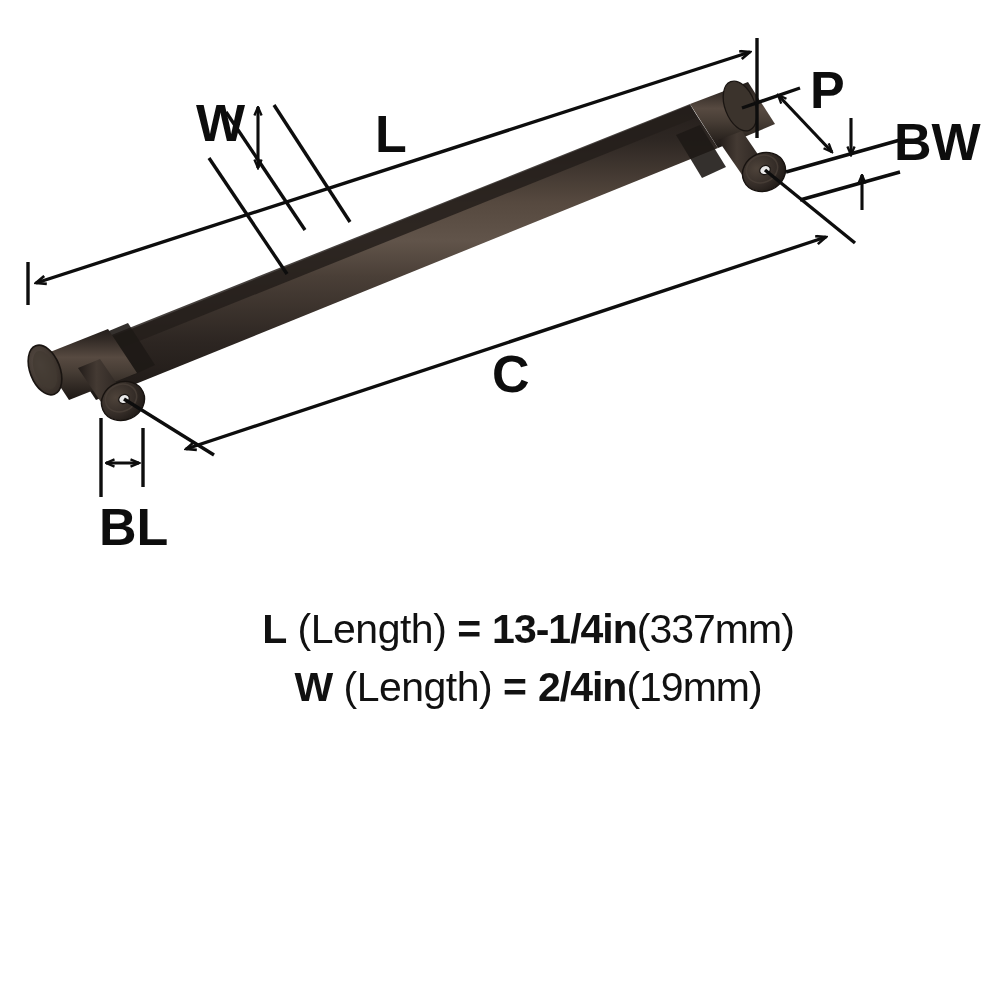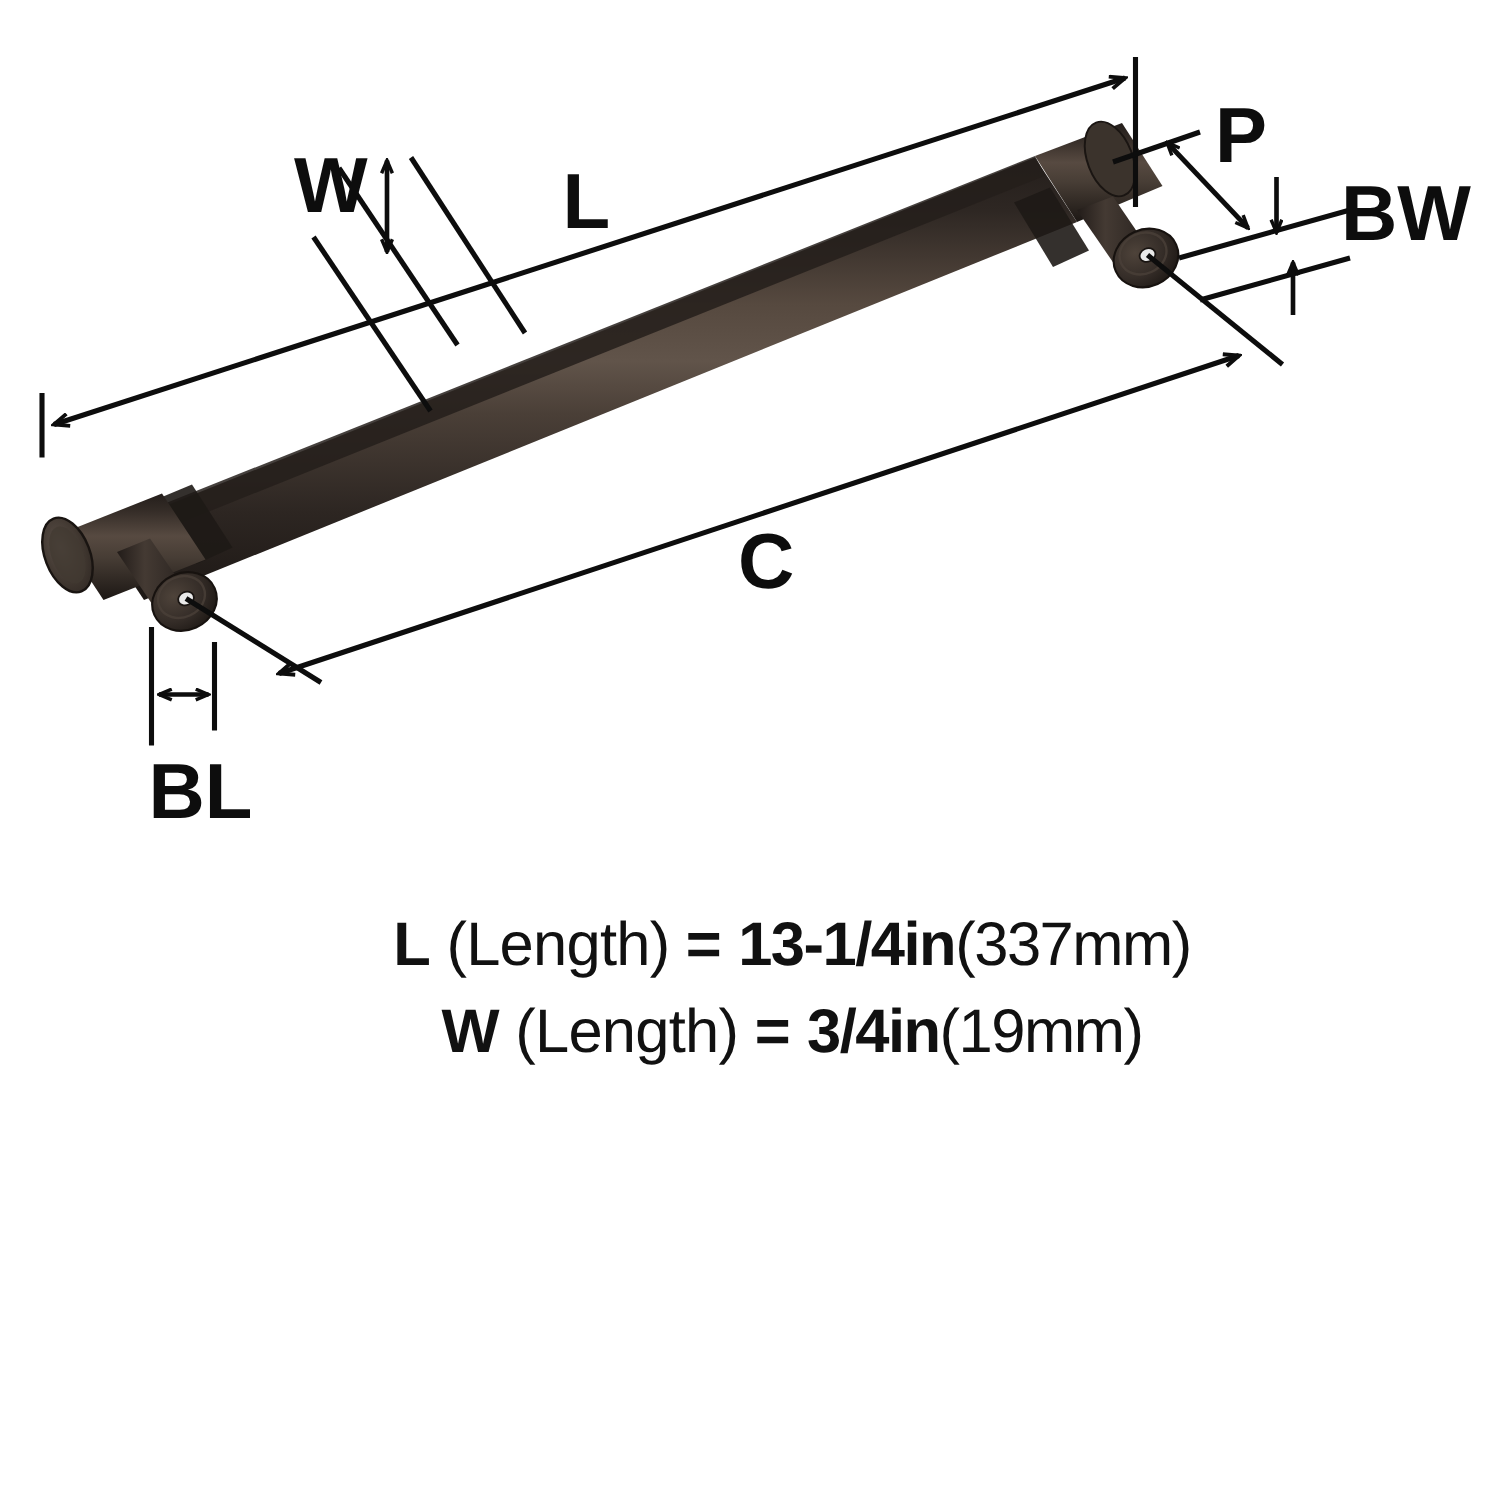--- a/index.html
+++ b/index.html
@@ -253,21 +253,21 @@
   <div id="specs">
 
     <div class="spec-row">
       <span class="spec-inner">
         <span class="sym">L</span><span class="desc">&nbsp;</span><span class="desc">(Length)</span><span class="desc">&nbsp;</span><span class="eq">=</span><span class="desc">&nbsp;</span><span class="val">13-1/4in</span><span class="mm">(337mm)</span>
       </span>
     </div>
 
     <div class="spec-row">
       <span class="spec-inner">
-        <span class="sym">W</span><span class="desc">&nbsp;</span><span class="desc">(Length)</span><span class="desc">&nbsp;</span><span class="eq">=</span><span class="desc">&nbsp;</span><span class="val">3/4in</span><span class="mm">(19mm)</span>
+        <span class="sym">W</span><span class="desc">&nbsp;</span><span class="desc">(Length)</span><span class="desc">&nbsp;</span><span class="eq">=</span><span class="desc">&nbsp;</span><span class="val">2/4in</span><span class="mm">(19mm)</span>
       </span>
     </div>
 
 
 
 
 
   </div>
 </div>
 

